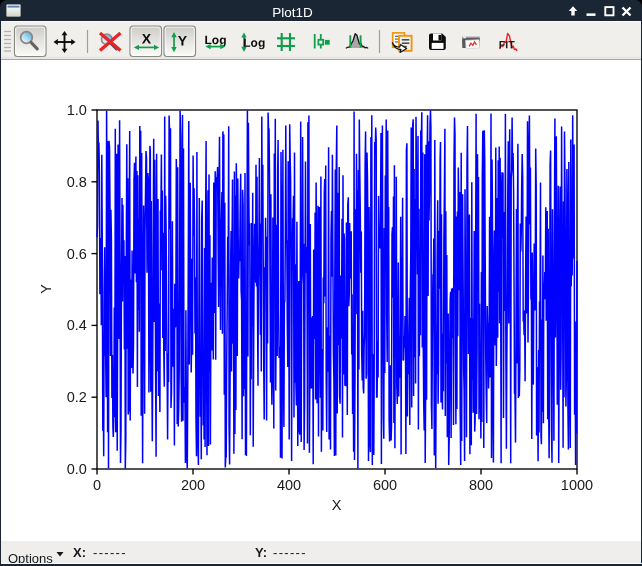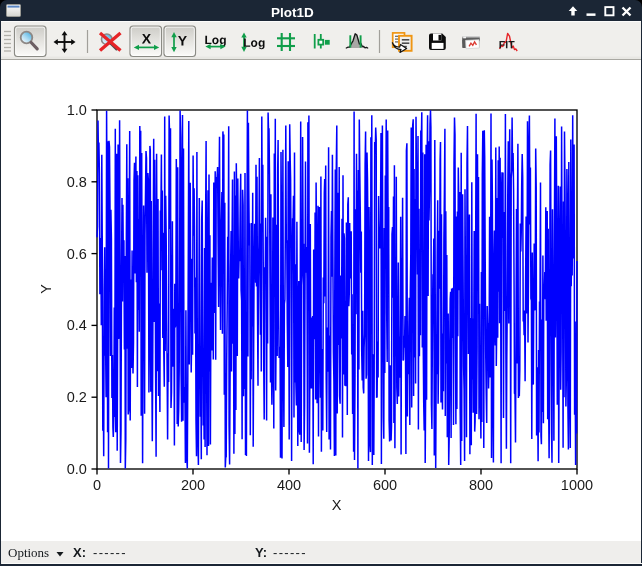--- a/index.html
+++ b/index.html
@@ -1,19 +1,19 @@
 <!DOCTYPE html>
 <html><head><meta charset="utf-8"><style>
 html,body{margin:0;padding:0;}
 body{width:642px;height:566px;background:#000;overflow:hidden;position:relative;
  font-family:"Liberation Sans",sans-serif;will-change:transform;}
 #titlebar{position:absolute;left:0;top:0;width:642px;height:21px;background:#1b2635;
  border-radius:7px 7px 0 0;}
 #title{position:absolute;left:0;top:0;width:585px;text-align:center;line-height:25px;
- color:#fff;font-weight:bold;font-size:13.5px;}
+ color:#fff;font-weight:normal;font-size:13.5px;}
 #frame{position:absolute;left:0;top:21px;width:642px;height:545px;background:#1b2635;}
 #content{position:absolute;left:1px;top:0;width:640px;height:543px;background:#fff;}
 #toolbar{position:absolute;left:0;top:0;width:640px;height:39px;}
 #canvas{position:absolute;left:0;top:39px;width:640px;height:481px;background:#fff;}
 #statusbar{position:absolute;left:0;top:520px;width:640px;height:23px;background:#efeeec;
  font-size:13px;color:#15191d;}
 #statusbar .lbl{font-weight:bold;}
 
 
 #btmline{position:absolute;left:1px;top:542px;width:640px;height:1px;background:#fbfbf9;}
@@ -208,21 +208,21 @@
  </g>
  <text x="336.5" y="509.5" text-anchor="middle">X</text>
  <text x="51" y="289" text-anchor="middle" transform="rotate(-90,51,289)">Y</text>
 </g>
 <polyline points="97.0,237.2 97.5,226.6 98.0,120.5 98.4,151.4 98.9,142.6 99.4,173.3 99.9,294.3 100.4,246.1 100.8,238.0 101.3,325.3 101.8,154.8 102.3,250.5 102.8,430.7 103.2,377.7 103.7,456.3 104.2,289.1 104.7,247.3 105.2,355.7 105.6,346.9 106.1,397.3 106.6,110.8 107.1,215.2 107.6,432.3 108.1,141.2 108.5,468.6 109.0,140.7 109.5,147.0 110.0,207.6 110.5,355.9 110.9,209.8 111.4,238.8 111.9,398.1 112.4,355.0 112.9,426.9 113.3,436.9 113.8,415.6 114.3,307.6 114.8,417.1 115.3,128.7 115.7,432.2 116.2,185.8 116.7,153.7 117.2,450.8 117.7,309.4 118.1,144.6 118.6,338.8 119.1,335.7 119.6,120.2 120.1,282.4 120.5,463.1 121.0,430.6 121.5,275.0 122.0,197.9 122.5,301.4 122.9,204.7 123.4,268.1 123.9,240.2 124.4,349.6 124.9,255.9 125.3,468.6 125.8,439.8 126.3,248.2 126.8,144.3 127.3,348.8 127.8,178.3 128.2,414.5 128.7,409.9 129.2,221.6 129.7,131.0 130.2,420.4 130.6,323.1 131.1,279.6 131.6,368.0 132.1,250.6 132.6,314.4 133.0,373.5 133.5,343.0 134.0,180.5 134.5,162.8 135.0,273.6 135.4,225.9 135.9,156.6 136.4,282.3 136.9,171.0 137.4,386.9 137.8,175.2 138.3,309.9 138.8,219.3 139.3,331.8 139.8,125.9 140.2,157.1 140.7,130.7 141.2,415.8 141.7,152.9 142.2,327.2 142.6,463.3 143.1,302.6 143.6,205.4 144.1,249.5 144.6,413.8 145.0,234.1 145.5,194.1 146.0,151.1 146.5,158.4 147.0,272.7 147.5,196.1 147.9,173.1 148.4,180.9 148.9,392.5 149.4,339.1 149.9,145.9 150.3,150.3 150.8,391.8 151.3,201.0 151.8,362.0 152.3,441.3 152.7,367.8 153.2,245.3 153.7,138.8 154.2,322.0 154.7,159.7 155.1,220.7 155.6,373.5 156.1,456.7 156.6,153.8 157.1,276.5 157.5,371.2 158.0,199.0 158.5,396.1 159.0,303.6 159.5,371.0 159.9,411.9 160.4,210.6 160.9,211.7 161.4,154.4 161.9,270.3 162.3,190.5 162.8,337.9 163.3,232.8 163.8,353.3 164.3,386.8 164.7,116.4 165.2,350.9 165.7,195.7 166.2,238.9 166.7,321.2 167.2,379.3 167.6,439.6 168.1,353.2 168.6,382.1 169.1,115.4 169.6,136.3 170.0,229.1 170.5,128.3 171.0,407.9 171.5,392.4 172.0,309.8 172.4,221.2 172.9,366.7 173.4,314.9 173.9,308.7 174.4,445.6 174.8,283.8 175.3,327.5 175.8,323.7 176.3,159.1 176.8,192.8 177.2,423.9 177.7,167.2 178.2,426.4 178.7,410.2 179.2,370.3 179.6,277.7 180.1,110.4 180.6,137.2 181.1,372.5 181.6,421.8 182.0,176.6 182.5,115.0 183.0,420.7 183.5,148.4 184.0,402.6 184.4,396.6 184.9,387.1 185.4,463.0 185.9,310.2 186.4,423.1 186.8,457.8 187.3,468.5 187.8,377.3 188.3,255.3 188.8,120.9 189.3,364.5 189.7,195.5 190.2,182.7 190.7,284.5 191.2,372.4 191.7,336.4 192.1,258.7 192.6,354.7 193.1,155.5 193.6,235.7 194.1,188.3 194.5,225.9 195.0,333.6 195.5,277.4 196.0,420.8 196.5,456.2 196.9,152.0 197.4,405.2 197.9,440.6 198.4,465.1 198.9,312.5 199.3,197.9 199.8,309.6 200.3,416.7 200.8,364.4 201.3,459.3 201.7,219.3 202.2,200.5 202.7,324.0 203.2,425.5 203.7,370.2 204.1,439.6 204.6,247.9 205.1,446.9 205.6,224.2 206.1,141.1 206.5,338.0 207.0,455.3 207.5,249.9 208.0,190.2 208.5,446.1 209.0,174.5 209.4,371.6 209.9,235.3 210.4,444.4 210.9,311.0 211.4,282.8 211.8,350.6 212.3,257.4 212.8,278.9 213.3,359.5 213.8,182.6 214.2,313.0 214.7,271.6 215.2,171.3 215.7,359.7 216.2,189.0 216.6,177.6 217.1,177.3 217.6,167.1 218.1,240.5 218.6,306.9 219.0,193.1 219.5,136.7 220.0,257.1 220.5,330.1 221.0,227.9 221.4,218.7 221.9,192.1 222.4,333.7 222.9,131.4 223.4,140.7 223.8,134.6 224.3,394.7 224.8,202.7 225.3,467.5 225.8,456.4 226.2,457.4 226.7,361.3 227.2,307.6 227.7,236.7 228.2,265.1 228.7,126.2 229.1,426.4 229.6,464.6 230.1,372.8 230.6,268.8 231.1,231.0 231.5,371.4 232.0,248.8 232.5,179.5 233.0,343.7 233.5,286.9 233.9,453.8 234.4,171.5 234.9,434.1 235.4,195.6 235.9,410.0 236.3,163.3 236.8,207.6 237.3,356.1 237.8,178.4 238.3,252.1 238.7,278.5 239.2,251.4 239.7,261.3 240.2,207.1 240.7,173.7 241.1,290.2 241.6,300.6 242.1,439.3 242.6,189.8 243.1,205.2 243.5,396.3 244.0,282.2 244.5,389.1 245.0,173.0 245.5,454.9 245.9,346.4 246.4,455.9 246.9,266.6 247.4,110.4 247.9,356.6 248.4,122.8 248.8,190.8 249.3,245.5 249.8,223.3 250.3,435.2 250.8,307.0 251.2,379.3 251.7,222.9 252.2,326.4 252.7,192.8 253.2,446.7 253.6,360.6 254.1,265.3 254.6,223.7 255.1,230.3 255.6,282.7 256.0,164.7 256.5,286.4 257.0,176.7 257.5,310.0 258.0,385.7 258.4,278.0 258.9,242.3 259.4,157.9 259.9,261.7 260.4,334.8 260.8,223.4 261.3,371.6 261.8,116.6 262.3,224.0 262.8,164.7 263.2,257.6 263.7,361.9 264.2,419.6 264.7,267.3 265.2,281.3 265.6,217.8 266.1,263.1 266.6,420.6 267.1,236.8 267.6,343.6 268.1,112.5 268.5,128.8 269.0,128.9 269.5,174.7 270.0,277.9 270.5,382.6 270.9,194.3 271.4,366.3 271.9,404.8 272.4,368.3 272.9,217.4 273.3,262.0 273.8,428.5 274.3,153.4 274.8,295.2 275.3,118.7 275.7,390.6 276.2,325.6 276.7,224.8 277.2,356.0 277.7,169.7 278.1,140.1 278.6,310.7 279.1,357.9 279.6,355.6 280.1,346.8 280.5,457.8 281.0,152.0 281.5,224.6 282.0,458.4 282.5,309.3 282.9,149.7 283.4,357.1 283.9,427.1 284.4,303.9 284.9,299.4 285.3,236.4 285.8,125.6 286.3,242.4 286.8,240.3 287.3,323.7 287.8,367.1 288.2,161.3 288.7,260.6 289.2,439.4 289.7,124.2 290.2,160.0 290.6,178.4 291.1,261.2 291.6,461.1 292.1,276.2 292.6,218.3 293.0,228.2 293.5,195.8 294.0,417.5 294.5,152.4 295.0,382.5 295.4,264.3 295.9,383.4 296.4,405.5 296.9,221.8 297.4,338.4 297.8,446.1 298.3,304.0 298.8,280.9 299.3,430.9 299.8,434.6 300.2,300.9 300.7,121.4 301.2,441.9 301.7,285.4 302.2,275.2 302.6,137.0 303.1,247.2 303.6,243.8 304.1,450.0 304.6,405.1 305.0,285.7 305.5,161.4 306.0,272.8 306.5,246.9 307.0,278.3 307.5,443.6 307.9,122.2 308.4,244.4 308.9,115.6 309.4,452.8 309.9,368.1 310.3,224.0 310.8,388.5 311.3,317.4 311.8,364.3 312.3,388.6 312.7,316.1 313.2,464.2 313.7,249.5 314.2,339.3 314.7,325.3 315.1,212.5 315.6,399.6 316.1,182.6 316.6,251.6 317.1,403.2 317.5,328.9 318.0,205.7 318.5,436.6 319.0,219.2 319.5,206.9 319.9,343.8 320.4,397.8 320.9,176.6 321.4,451.7 321.9,349.0 322.3,406.9 322.8,430.4 323.3,277.5 323.8,303.3 324.3,193.0 324.7,178.9 325.2,296.5 325.7,165.5 326.2,379.5 326.7,431.9 327.2,327.5 327.6,363.0 328.1,371.6 328.6,147.3 329.1,439.6 329.6,335.6 330.0,352.5 330.5,449.4 331.0,236.8 331.5,210.9 332.0,276.7 332.4,154.7 332.9,256.7 333.4,352.3 333.9,381.6 334.4,456.1 334.8,283.3 335.3,169.5 335.8,455.4 336.3,166.4 336.8,125.6 337.2,413.4 337.7,340.4 338.2,192.7 338.7,345.0 339.2,166.9 339.6,395.9 340.1,403.7 340.6,275.5 341.1,338.5 341.6,308.7 342.0,218.8 342.5,437.6 343.0,175.3 343.5,374.5 344.0,233.4 344.4,238.3 344.9,385.8 345.4,301.5 345.9,386.2 346.4,222.5 346.8,279.3 347.3,415.0 347.8,204.6 348.3,197.3 348.8,306.2 349.3,292.5 349.7,223.0 350.2,278.4 350.7,257.5 351.2,231.2 351.7,354.4 352.1,294.2 352.6,414.0 353.1,327.1 353.6,451.7 354.1,111.5 354.5,460.1 355.0,379.2 355.5,209.3 356.0,314.2 356.5,153.8 356.9,231.3 357.4,190.5 357.9,468.6 358.4,170.1 358.9,369.6 359.3,119.4 359.8,172.1 360.3,213.2 360.8,272.7 361.3,231.6 361.7,351.0 362.2,380.4 362.7,310.8 363.2,387.5 363.7,393.4 364.1,347.5 364.6,333.7 365.1,164.3 365.6,131.5 366.1,378.8 366.5,374.1 367.0,152.5 367.5,179.0 368.0,238.4 368.5,460.9 369.0,207.1 369.4,247.4 369.9,443.0 370.4,452.1 370.9,137.2 371.4,324.4 371.8,115.2 372.3,465.0 372.8,354.2 373.3,431.9 373.8,454.9 374.2,371.1 374.7,142.0 375.2,153.5 375.7,127.6 376.2,140.1 376.6,397.0 377.1,396.9 377.6,341.5 378.1,377.5 378.6,196.1 379.0,246.4 379.5,247.0 380.0,248.3 380.5,219.1 381.0,133.1 381.4,464.0 381.9,227.9 382.4,125.6 382.9,312.2 383.4,417.7 383.8,438.8 384.3,228.1 384.8,373.1 385.3,175.5 385.8,235.2 386.2,119.5 386.7,313.2 387.2,361.9 387.7,130.6 388.2,255.0 388.7,207.1 389.1,419.9 389.6,441.4 390.1,365.3 390.6,380.7 391.1,440.5 391.5,426.1 392.0,234.1 392.5,227.1 393.0,297.7 393.5,196.4 393.9,423.0 394.4,165.3 394.9,448.3 395.4,290.2 395.9,325.5 396.3,176.7 396.8,387.0 397.3,403.9 397.8,343.7 398.3,262.6 398.7,396.6 399.2,336.4 399.7,377.8 400.2,323.9 400.7,216.8 401.1,454.5 401.6,258.2 402.1,307.6 402.6,197.7 403.1,360.5 403.5,359.6 404.0,335.8 404.5,347.6 405.0,315.9 405.5,348.6 405.9,454.1 406.4,150.6 406.9,143.2 407.4,416.4 407.9,347.6 408.4,374.3 408.8,332.9 409.3,297.8 409.8,425.0 410.3,289.9 410.8,254.0 411.2,127.5 411.7,407.5 412.2,275.5 412.7,125.3 413.2,119.3 413.6,396.0 414.1,169.0 414.6,357.5 415.1,199.3 415.6,383.6 416.0,116.8 416.5,174.4 417.0,203.6 417.5,274.5 418.0,136.0 418.4,429.5 418.9,208.8 419.4,356.3 419.9,251.0 420.4,335.2 420.8,130.6 421.3,142.4 421.8,112.2 422.3,347.6 422.8,152.5 423.2,340.7 423.7,402.6 424.2,430.5 424.7,154.3 425.2,463.0 425.6,400.0 426.1,144.7 426.6,399.8 427.1,161.0 427.6,115.3 428.1,296.0 428.5,141.2 429.0,220.4 429.5,192.1 430.0,124.3 430.5,110.2 430.9,127.0 431.4,403.7 431.9,429.1 432.4,332.5 432.9,274.3 433.3,281.8 433.8,238.5 434.3,455.4 434.8,139.9 435.3,322.2 435.7,467.9 436.2,370.1 436.7,374.2 437.2,252.8 437.7,200.2 438.1,403.8 438.6,362.9 439.1,230.8 439.6,288.7 440.1,160.2 440.5,141.9 441.0,402.5 441.5,214.3 442.0,386.0 442.5,409.4 442.9,333.5 443.4,391.3 443.9,238.2 444.4,192.0 444.9,128.8 445.3,415.9 445.8,211.2 446.3,363.6 446.8,255.0 447.3,437.2 447.8,337.7 448.2,313.4 448.7,465.0 449.2,436.5 449.7,351.7 450.2,299.0 450.6,291.7 451.1,438.1 451.6,288.4 452.1,338.1 452.6,291.3 453.0,287.9 453.5,424.9 454.0,161.9 454.5,117.6 455.0,134.9 455.4,339.6 455.9,424.3 456.4,216.4 456.9,409.1 457.4,211.5 457.8,336.2 458.3,167.4 458.8,204.7 459.3,290.2 459.8,192.1 460.2,413.3 460.7,465.1 461.2,152.8 461.7,441.0 462.2,225.7 462.6,194.3 463.1,277.1 463.6,366.5 464.1,390.3 464.6,461.0 465.0,189.2 465.5,291.9 466.0,299.7 466.5,437.2 467.0,162.8 467.5,125.9 467.9,230.9 468.4,354.0 468.9,242.8 469.4,214.5 469.9,454.2 470.3,324.7 470.8,317.9 471.3,445.3 471.8,182.2 472.3,379.6 472.7,318.6 473.2,412.7 473.7,356.1 474.2,230.9 474.7,431.6 475.1,421.4 475.6,266.7 476.1,113.8 476.6,414.0 477.1,346.4 477.5,154.2 478.0,277.5 478.5,176.9 479.0,419.3 479.5,303.8 479.9,406.4 480.4,393.0 480.9,438.5 481.4,272.1 481.9,422.1 482.3,173.9 482.8,130.8 483.3,146.2 483.8,448.1 484.3,130.3 484.7,156.4 485.2,258.1 485.7,351.7 486.2,393.9 486.7,422.9 487.2,306.0 487.6,323.4 488.1,327.8 488.6,388.5 489.1,352.6 489.6,216.8 490.0,377.5 490.5,345.8 491.0,113.5 491.5,457.9 492.0,159.6 492.4,201.0 492.9,409.7 493.4,462.5 493.9,261.3 494.4,230.4 494.8,323.1 495.3,345.6 495.8,147.5 496.3,365.9 496.8,323.7 497.2,197.9 497.7,337.7 498.2,160.3 498.7,291.7 499.2,146.4 499.6,323.2 500.1,157.8 500.6,234.4 501.1,463.2 501.6,190.2 502.0,172.3 502.5,238.0 503.0,172.5 503.5,418.1 504.0,258.9 504.4,212.1 504.9,310.9 505.4,114.0 505.9,354.0 506.4,448.8 506.8,359.8 507.3,298.7 507.8,189.4 508.3,141.3 508.8,323.6 509.3,181.2 509.7,129.3 510.2,224.1 510.7,463.3 511.2,178.0 511.7,171.6 512.1,117.6 512.6,171.3 513.1,152.9 513.6,191.1 514.1,291.6 514.5,393.2 515.0,394.2 515.5,442.4 516.0,333.6 516.5,208.9 516.9,363.6 517.4,218.1 517.9,143.7 518.4,397.9 518.9,363.3 519.3,396.2 519.8,369.4 520.3,223.5 520.8,251.4 521.3,230.1 521.7,185.0 522.2,153.9 522.7,177.5 523.2,321.4 523.7,315.3 524.1,335.2 524.6,310.4 525.1,381.2 525.6,281.8 526.1,216.6 526.5,313.4 527.0,303.8 527.5,121.2 528.0,342.5 528.5,276.4 529.0,139.2 529.4,115.5 529.9,224.6 530.4,167.5 530.9,298.3 531.4,300.7 531.8,439.1 532.3,252.6 532.8,373.3 533.3,384.6 533.8,293.9 534.2,243.6 534.7,310.4 535.2,306.7 535.7,148.5 536.2,188.0 536.6,435.6 537.1,367.2 537.6,394.4 538.1,461.2 538.6,350.0 539.0,432.6 539.5,301.6 540.0,304.1 540.5,182.6 541.0,435.8 541.4,444.2 541.9,319.4 542.4,411.9 542.9,255.6 543.4,423.2 543.8,284.6 544.3,293.0 544.8,271.9 545.3,299.2 545.8,207.2 546.2,320.8 546.7,219.5 547.2,211.1 547.7,419.3 548.2,228.7 548.7,410.5 549.1,458.3 549.6,362.9 550.1,164.6 550.6,150.5 551.1,308.6 551.5,430.8 552.0,462.7 552.5,209.2 553.0,298.6 553.5,346.0 553.9,440.8 554.4,232.4 554.9,118.6 555.4,337.4 555.9,264.5 556.3,136.2 556.8,245.2 557.3,404.8 557.8,348.3 558.3,185.8 558.7,463.0 559.2,349.1 559.7,232.8 560.2,186.6 560.7,389.8 561.1,352.1 561.6,126.6 562.1,270.1 562.6,278.2 563.1,447.7 563.5,201.5 564.0,397.2 564.5,131.4 565.0,187.7 565.5,280.9 565.9,406.4 566.4,375.2 566.9,168.9 567.4,206.4 567.9,404.5 568.4,449.6 568.8,162.1 569.3,277.9 569.8,405.7 570.3,447.9 570.8,139.6 571.2,286.3 571.7,247.7 572.2,275.4 572.7,115.3 573.2,258.5 573.6,219.5 574.1,144.5 574.6,414.8 575.1,359.3 575.6,464.9 576.0,321.6 576.5,433.4 577.0,261.0" fill="none" stroke="#0000fe" stroke-width="1.5"></polyline>
 
 </g>
 </svg>
 </div>
 <div id="statusbar">
- <span style="position:absolute;left:7px;top:4px;font-family:Liberation Serif, serif;">Options</span>
+ <span style="position:absolute;left:7px;top:10px;">Options</span>
  <svg width="10" height="8" style="position:absolute;left:55px;top:10px;">
           <path d="M 0.5 1 h 7 l -3.5 4.5 z" fill="#15191d"></path>
         </svg>
  <span class="lbl" style="position:absolute;left:72px;top:4px;">X:</span>
  <span style="position:absolute;left:92px;top:4px;letter-spacing:1.3px;">------</span>
  <span class="lbl" style="position:absolute;left:254px;top:4px;">Y:</span>
  <span style="position:absolute;left:272px;top:4px;letter-spacing:1.3px;">------</span>
 </div>
 <div id="btmline"></div>
 </div>

